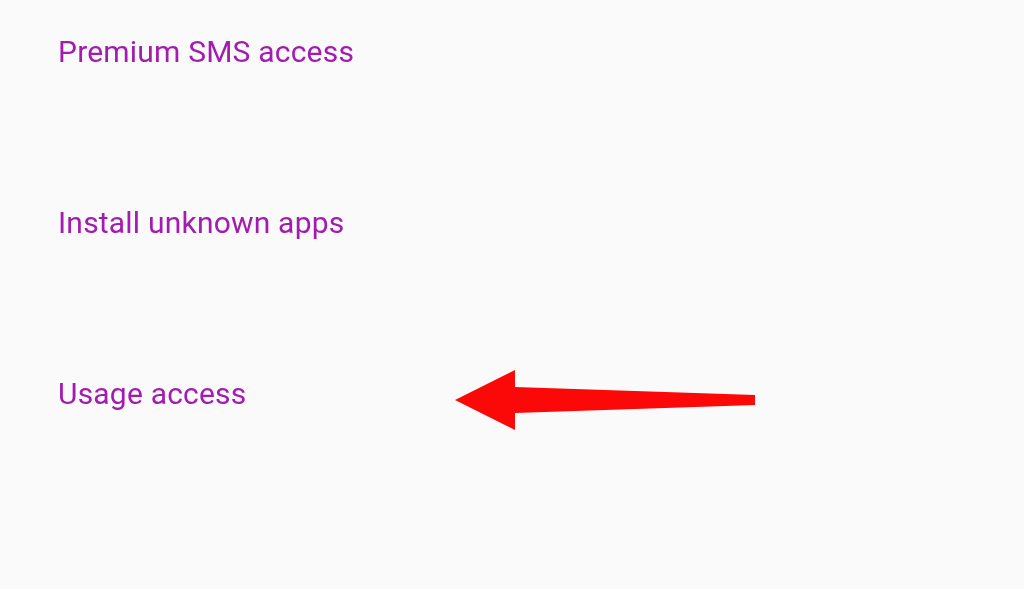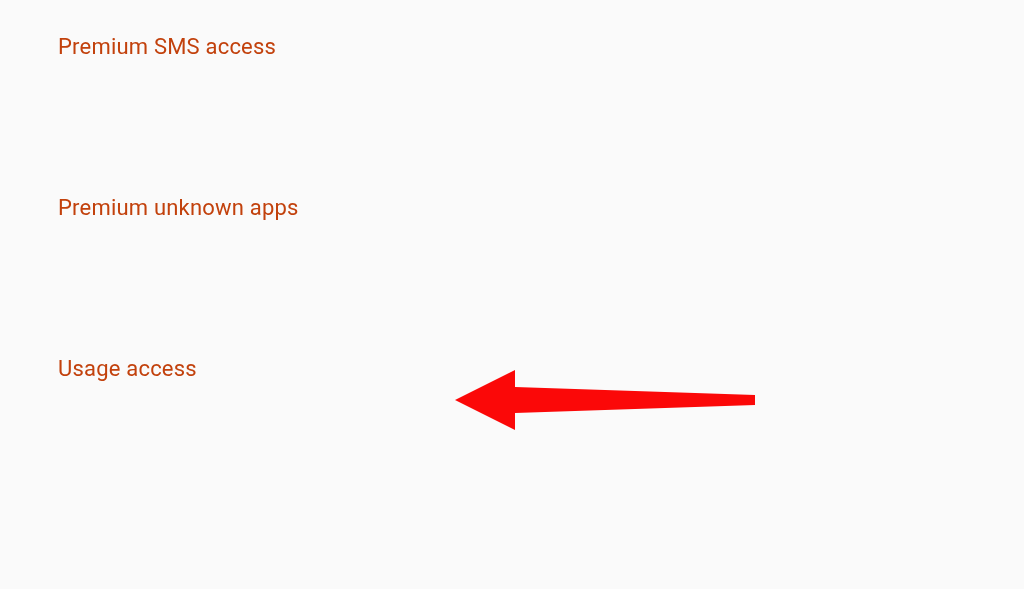--- a/index.html
+++ b/index.html
@@ -15,22 +15,22 @@
       overflow: hidden;
       position: relative;
     }
     .settings-list {
       display: flex;
       flex-direction: column;
       padding-left: 58px;
       padding-top: 16px;
     }
     .settings-item {
-      font-size: 22px;
-      color: #c2410c;
+      font-size: 30px;
+      color: #a21caf;
       font-weight: 400;
       letter-spacing: 0.2px;
       padding: 18px 0;
       margin-bottom: 100px;
       cursor: pointer;
     }
     .settings-item:last-child {
       margin-bottom: 0;
     }
     .arrow-annotation {
@@ -41,21 +41,21 @@
     }
   </style>
 </head>
 <body>
 
 <div class="settings-list">
   <div class="settings-item">
     <span>Premium SMS access</span>
   </div>
   <div class="settings-item">
-    <span>Premium unknown apps</span>
+    <span>Install unknown apps</span>
   </div>
   <div class="settings-item">
     <span>Usage access</span>
   </div>
 </div>
 
 <svg class="arrow-annotation" width="310" height="70" viewBox="0 0 310 70">
   <polygon points="0,35 60,5 60,22 300,30 300,40 60,48 60,65" fill="#fb0808"></polygon>
 </svg>
 

